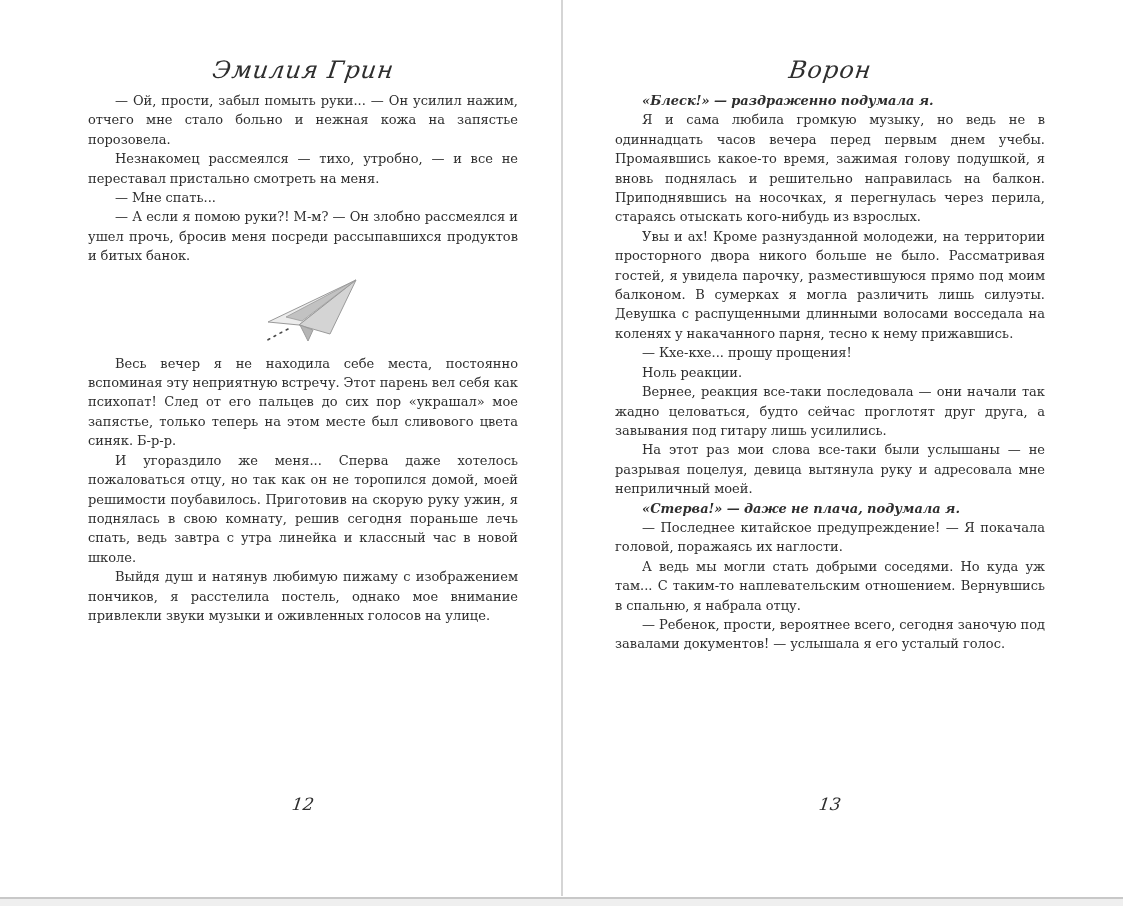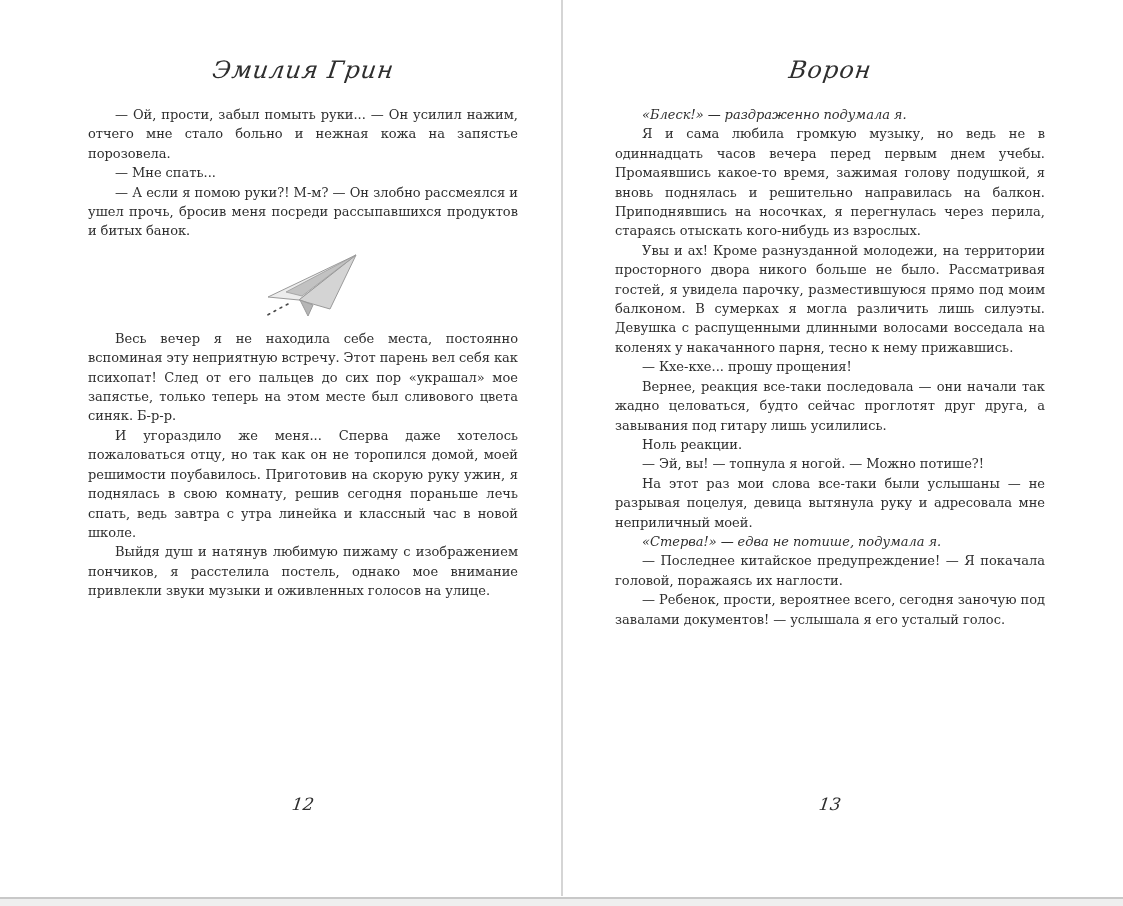--- a/index.html
+++ b/index.html
@@ -28,32 +28,32 @@
   .page-header{
     margin-top:56px;
     text-align:center;
     font-style:italic;
     font-size:24px;
     letter-spacing:1px;
     transform:skewX(-8deg);
     color:var(--text-color);
     height:34px;
   }
-  .page-body{margin-top:15px;}
+  .page-body{margin-top:1px;}
   .page-body p{
     margin:0;
     font-size:13px;
     line-height:19.4px;
     text-align:justify;
     text-indent:27px;
     hyphens:auto;
     -webkit-hyphens:auto;
     word-spacing:-0.2px;
   }
-  .page-body p.italic{font-style:italic;}
+  .page-body p.italic{font-style:italic;font-weight:bold;}
   .plane-divider{
     height:74px;
     display:flex;align-items:center;justify-content:center;
     margin:8px 0 6px 0;
   }
   .page-number{
     position:absolute;
     top:794px;left:0;right:0;
     text-align:center;
     font-style:italic;
@@ -74,20 +74,21 @@
 </style>
 </head>
 <body>
 
 <div class="reader">
 
   <div class="page page-left">
     <div class="page-header">Эмилия Грин</div>
     <div class="page-body" lang="ru">
         <p>— Ой, прости, забыл помыть руки... — Он усилил нажим, отчего мне стало больно и нежная кожа на запястье порозовела.</p>
+        <p>Незнакомец рассмеялся — тихо, утробно, — и все не переставал пристально смотреть на меня.</p>
         <p>— Мне спать...</p>
         <p>— А если я помою руки?! М-м? — Он злобно рассмеялся и ушел прочь, бросив меня посреди рассыпавшихся продуктов и битых банок.</p>
       </div>
     <div class="plane-divider">
       <svg width="122" height="68" viewBox="0 0 122 68" aria-hidden="true">
         <polygon points="114,3 26,45 57,48" fill="#ececec" stroke="#9a9a9a" stroke-width="1"></polygon>
         <polygon points="114,3 57,48 88,57" fill="#d4d4d4" stroke="#9a9a9a" stroke-width="1"></polygon>
         <polygon points="114,3 44,40 60,44" fill="#c2c2c2" stroke="#9a9a9a" stroke-width="0.8"></polygon>
         <polygon points="58,48 71,53 66,64" fill="#b5b5b5" stroke="#9a9a9a" stroke-width="1"></polygon>
         <path d="M46,52 C38,56 31,60 22,65" fill="none" stroke="#4a4a4a" stroke-width="1.6" stroke-dasharray="2,5" stroke-linecap="round"></path>
@@ -103,25 +104,25 @@
 
   <div class="center-divider"></div>
 
   <div class="page page-right">
     <div class="page-header">Ворон</div>
     <div class="page-body" lang="ru">
         <p class="italic">«Блеск!» — раздраженно подумала я.</p>
         <p>Я и сама любила громкую музыку, но ведь не в одиннадцать часов вечера перед первым днем учебы. Промаявшись какое-то время, зажимая голову подушкой, я вновь поднялась и решительно направилась на балкон. Приподнявшись на носочках, я перегнулась через перила, стараясь отыскать кого-нибудь из взрослых.</p>
         <p>Увы и ах! Кроме разнузданной молодежи, на территории просторного двора никого больше не было. Рассматривая гостей, я увидела парочку, разместившуюся прямо под моим балконом. В сумерках я могла различить лишь силуэты. Девушка с распущенными длинными волосами восседала на коленях у накачанного парня, тесно к нему прижавшись.</p>
         <p>— Кхе-кхе... прошу прощения!</p>
+        <p>Ноль реакции.</p>
         <p>Вернее, реакция все-таки последовала — они начали так жадно целоваться, будто сейчас проглотят друг друга, а завывания под гитару лишь усилились.</p>
-        <p>Ноль реакции.</p>
-        <p>— Эй, вы! — топнула я ногой. — Можно потише?!</p>
         <p>На этот раз мои слова все-таки были услышаны — не разрывая поцелуя, девица вытянула руку и адресовала мне неприличный моей.</p>
-        <p class="italic">«Стерва!» — едва не потише, подумала я.</p>
+        <p class="italic">«Стерва!» — даже не плача, подумала я.</p>
         <p>— Последнее китайское предупреждение! — Я покачала головой, поражаясь их наглости.</p>
+        <p>А ведь мы могли стать добрыми соседями. Но куда уж там... С таким-то наплевательским отношением. Вернувшись в спальню, я набрала отцу.</p>
         <p>— Ребенок, прости, вероятнее всего, сегодня заночую под завалами документов! — услышала я его усталый голос.</p>
       </div>
     <div class="page-number">13</div>
   </div>
 
   <div class="bottom-bar"></div>
 </div>
 
 </body></html>

